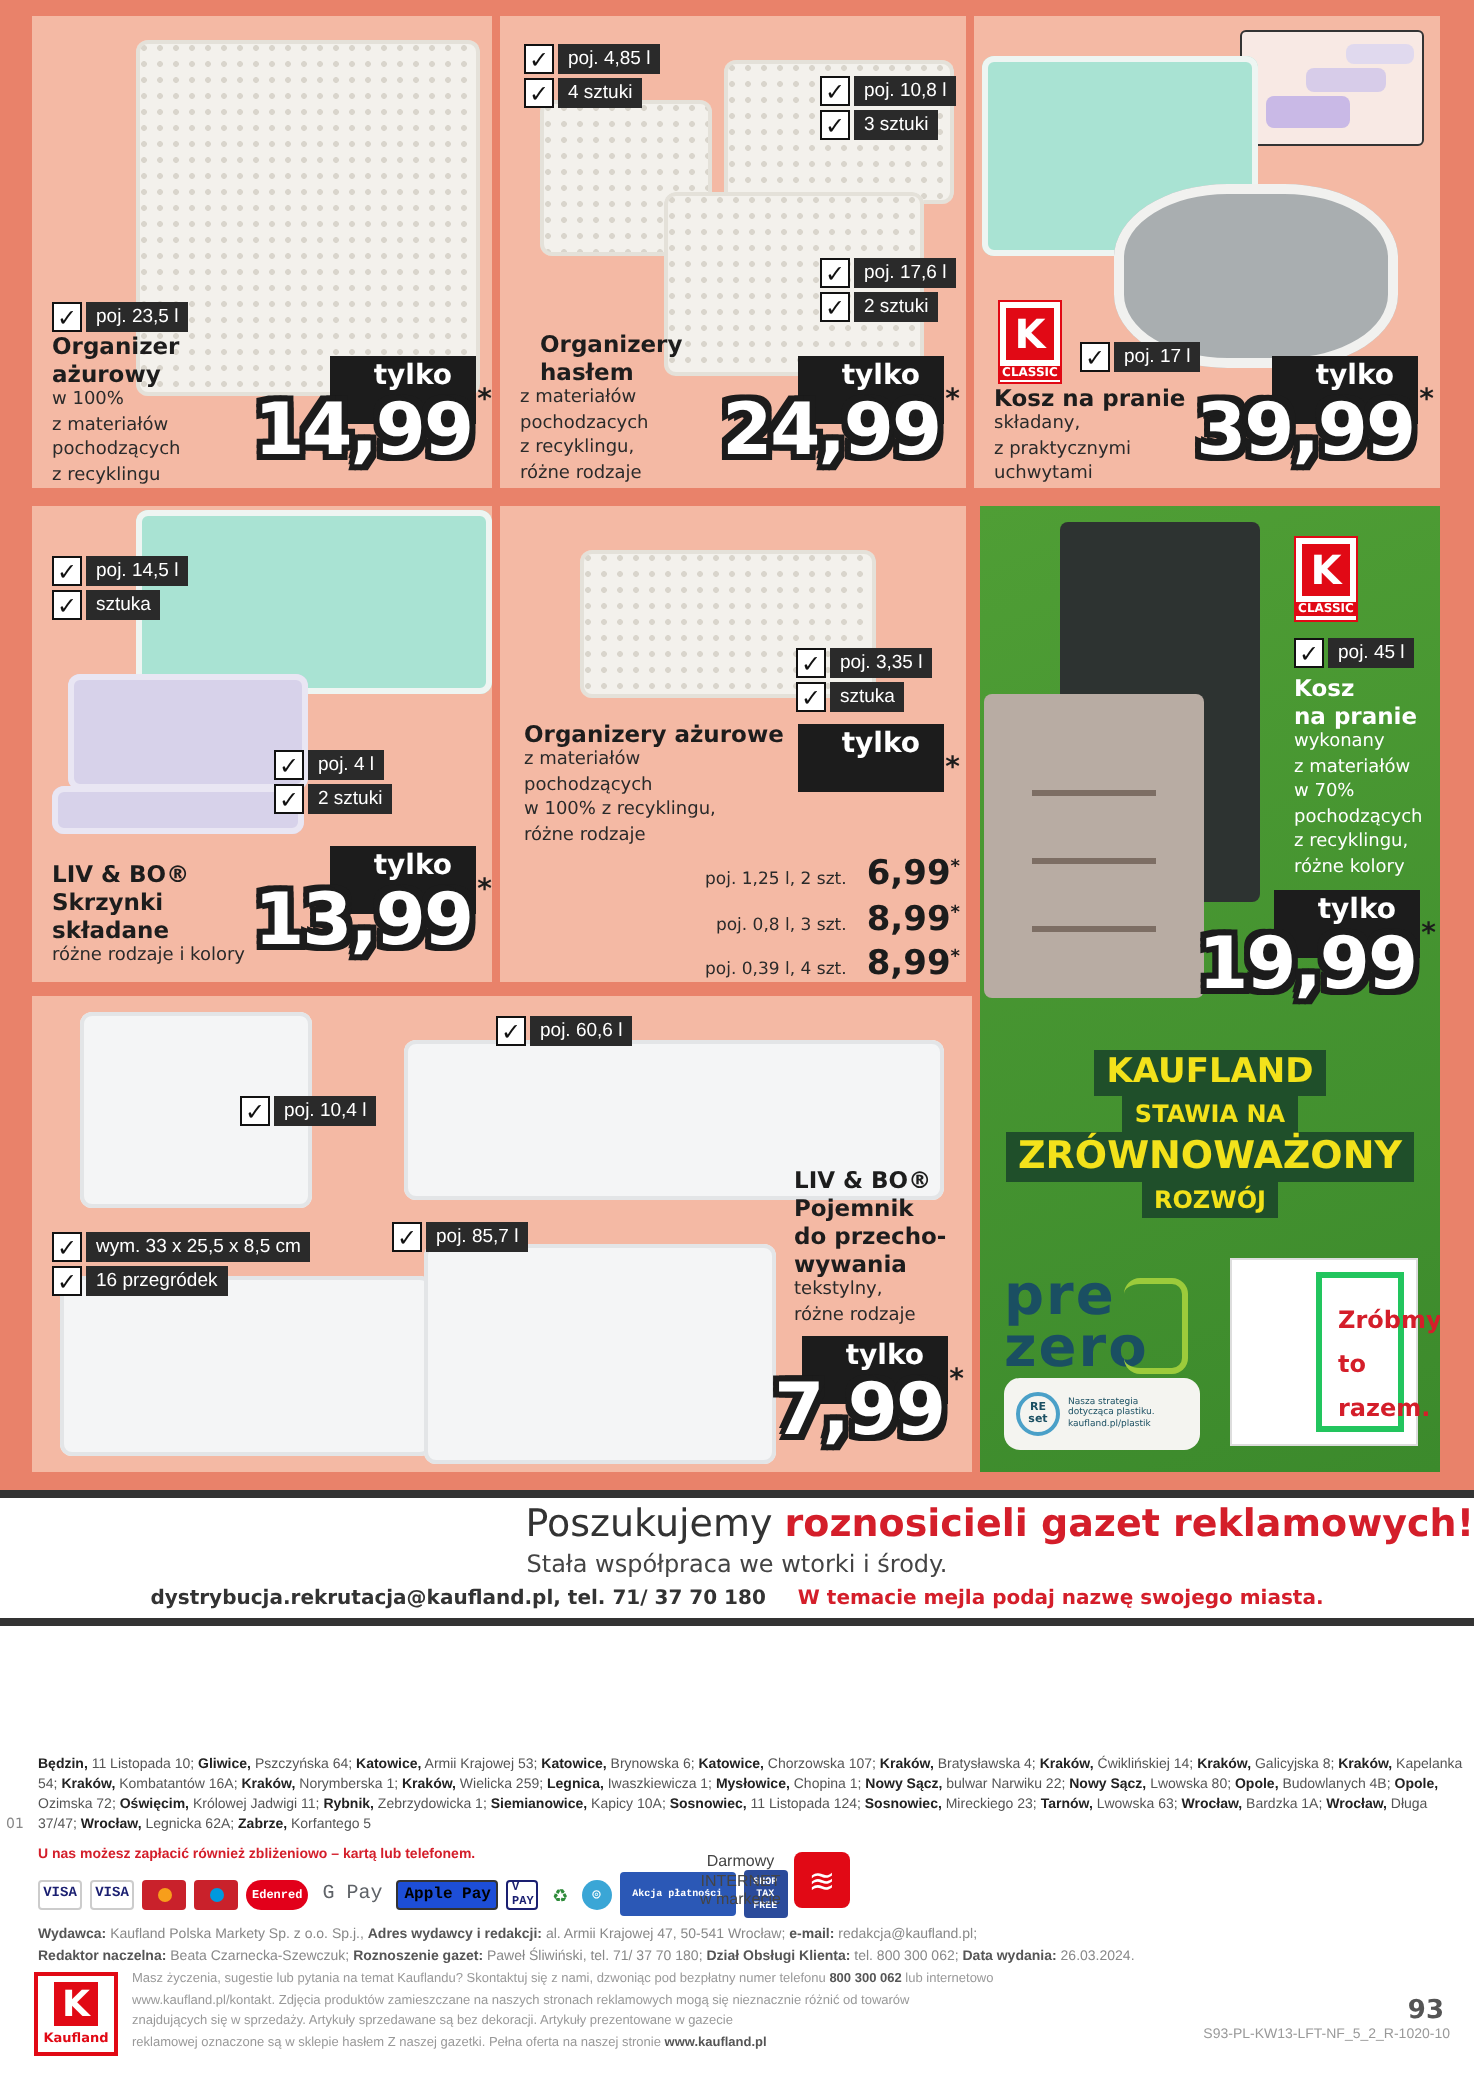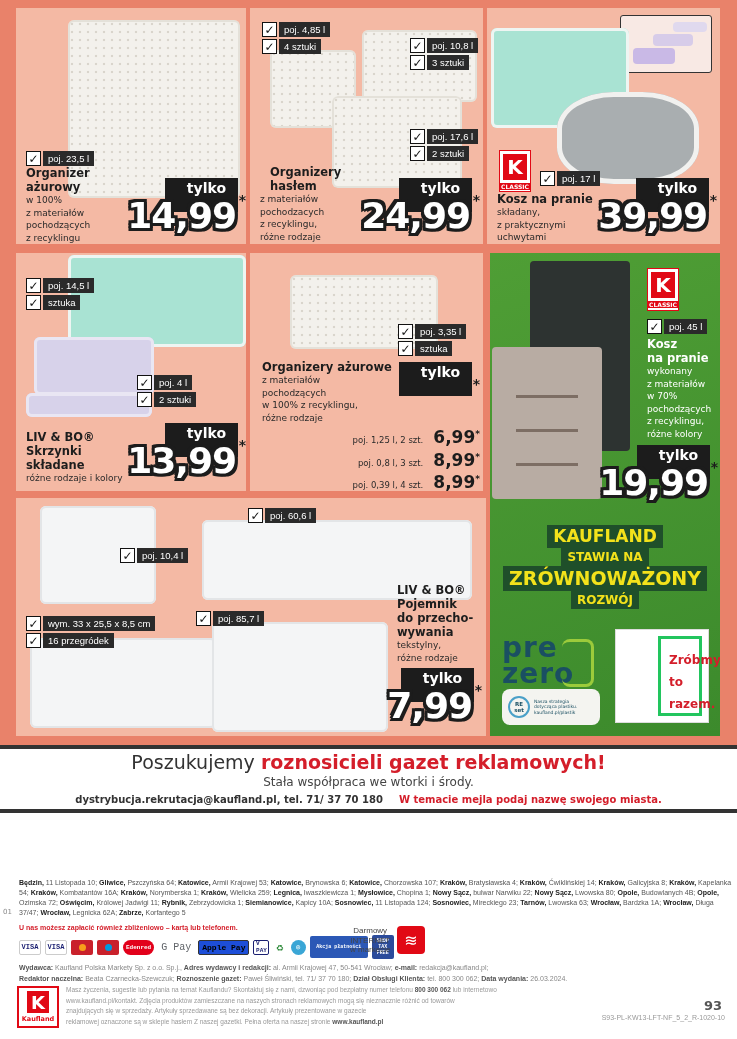--- a/index.html
+++ b/index.html
@@ -51,21 +51,21 @@
   .prezero { position: absolute; color: #1a4f62; font-size: 28px; font-weight: bold; line-height: 26px; letter-spacing: 1px; }
   .prezero-frame { position: absolute; border: 3px solid #9ccb3b; border-radius: 8px; border-left: none; }
   .zrobmy { position: absolute; background: #fff; border: 1px solid #ddd; }
   .zrobmy .inner { position: absolute; left: 6px; top: 6px; right: 6px; bottom: 6px; border: 3px solid #22c55e; padding: 10px 8px; color: #d41e2a; font-weight: bold; font-size: 12px; line-height: 22px; margin-left: 36px; }
   .reset { position: absolute; background: #f4f4f0; border-radius: 8px; display: flex; align-items: center; padding: 3px 6px; }
   .reset .circ { width: 22px; height: 22px; border-radius: 50%; border: 2px solid #4aa0c8; font-size: 5.5px; font-weight: bold; color: #1a4f62; display: flex; align-items: center; justify-content: center; text-align: center; line-height: 6px; }
   .reset .rt { font-size: 4.5px; line-height: 5.5px; color: #1a4f62; margin-left: 4px; width: 48px; }
 
   
   .banner { position: absolute; left: 0; top: 745px; width: 737px; height: 68px; background: #fff; border-top: 4px solid #333; border-bottom: 4px solid #333; }
-  .banner .l1 { position: absolute; top: 2px; width: 100%; text-align: center; font-size: 19px; color: #333; }
+  .banner .l1 { position: absolute; top: 2px; width: 100%; text-align: right; font-size: 19px; color: #333; }
   .banner .l1 b { color: #d41e2a; }
   .banner .l2 { position: absolute; top: 26px; width: 100%; text-align: center; font-size: 12px; color: #444; }
   .banner .l3 { position: absolute; top: 45px; left: 0; width: 100%; text-align: center; font-size: 10px; font-weight: bold; color: #333; }
   .banner .l3 .red { color: #d41e2a; margin-left: 16px; }
 
   
   .stores { position: absolute; left: 19px; top: 878px; width: 715px; font-size: 7px; line-height: 10px; color: #555; font-family: "Liberation Sans", sans-serif; }
   .stores b { color: #222; }
   .row-num { position: absolute; left: 3px; top: 908px; font-size: 7px; color: #888; }
   .paynote { position: absolute; left: 19px; top: 924px; font-size: 7px; font-weight: bold; color: #d41e2a; font-family: "Liberation Sans", sans-serif; }

